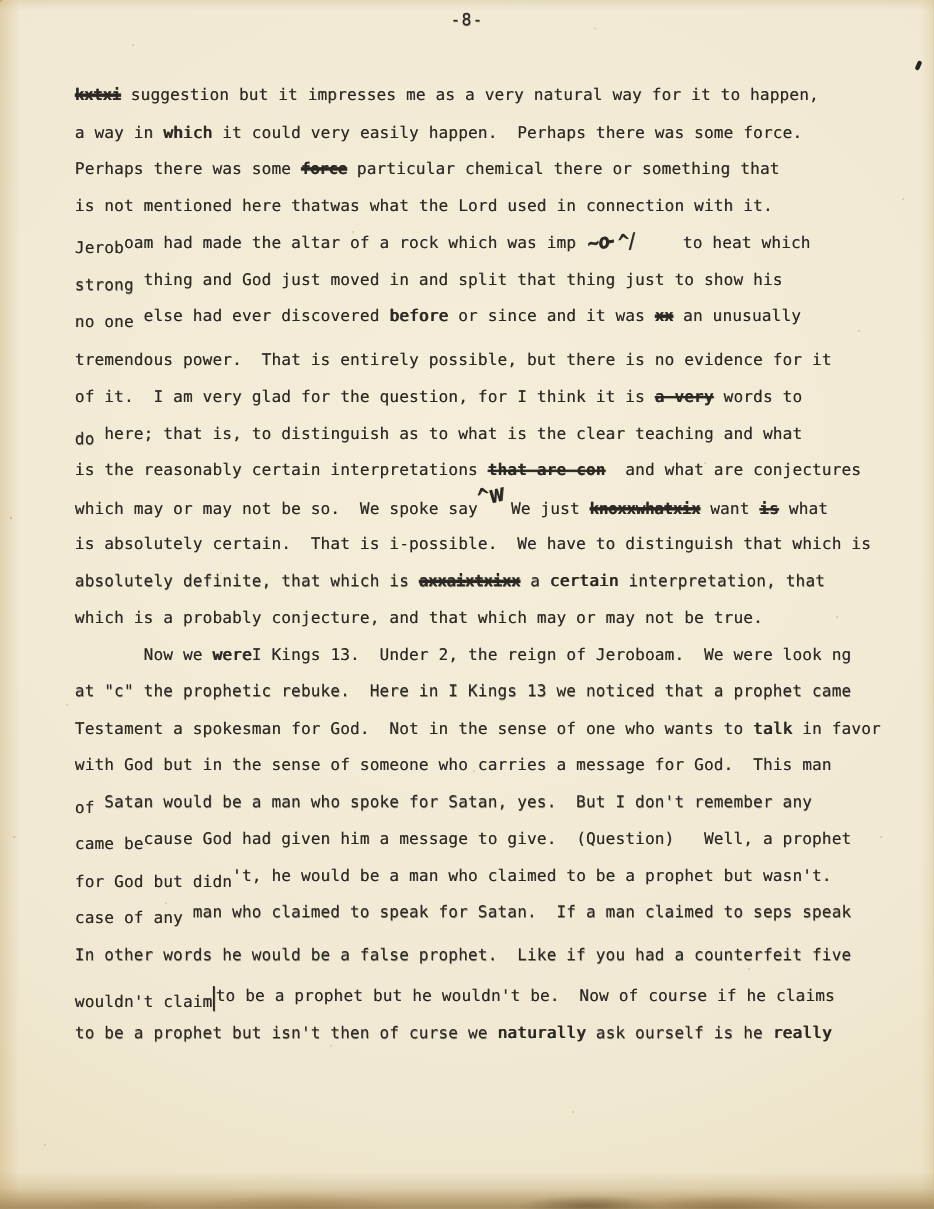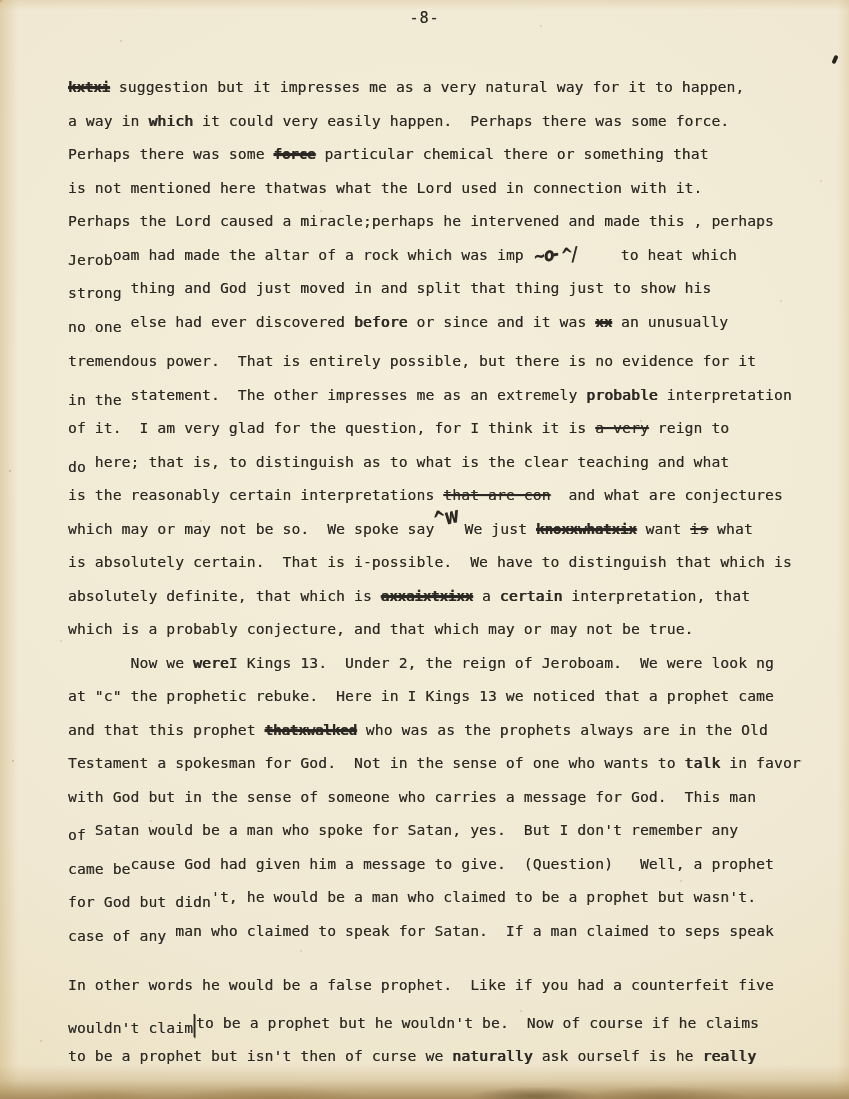--- a/index.html
+++ b/index.html
@@ -42,21 +42,21 @@
   .corner-mark{position:absolute;top:55px;right:12px;width:4px;height:9px;
     background:#26231d;border-radius:2px;transform:rotate(24deg);}
   .page-number{position:absolute;top:9px;left:0;width:100%;text-align:center;
     font-size:15px;letter-spacing:1px;text-shadow:.3px .2px .3px rgba(43,40,35,.6);}
   .body-text{position:absolute;top:70px;left:68px;right:48px;font-size:14.6px;
     line-height:33.5px;letter-spacing:.15px;
     text-shadow:.3px .2px .35px rgba(43,40,35,.55);}
   .line{white-space:pre;height:33.5px;}
   .seg{display:inline;}
   .x{font-weight:700;text-decoration:line-through;text-decoration-thickness:2.5px;letter-spacing:-.4px;}
-  .s{text-decoration:line-through;text-decoration-thickness:2px;font-weight:400;}
+  .s{text-decoration:line-through;text-decoration-thickness:2px;font-weight:700;}
   .d{position:relative;top:5px;}
   .m{text-shadow:.7px 0 rgba(40,37,31,.95), -.3px 0 rgba(40,37,31,.55);}
   .h{display:inline-block;font-family:"DejaVu Sans","Liberation Sans",sans-serif;
      font-weight:700;font-style:italic;transform:rotate(-8deg) scaleY(1.25);
      letter-spacing:-1.5px;font-size:15px;}
   .hu{display:inline-block;position:relative;top:-11px;margin:0 -2px 0 -1px;
      font-family:"DejaVu Sans","Liberation Sans",sans-serif;font-weight:700;
      font-style:italic;transform:rotate(-14deg) scaleY(1.35);letter-spacing:-2px;font-size:16px;}
   .pen{display:inline-block;font-weight:700;transform:scaleY(1.55) translateY(1px);
      margin:0 -3px 0 -3px;}
@@ -72,41 +72,38 @@
 
   <div class="page-number">-8-</div>
 
   <div class="corner-mark"></div>
 
   <div class="body-text" id="body-text">
       <div class="line"><span class="seg x">kxtxi</span><span class="seg p"> suggestion but it impresses me as a very natural way for it to happen,</span></div>
       <div class="line"><span class="seg p">a way in </span><span class="seg m">which</span><span class="seg p"> it could very easily happen.  Perhaps there was some force.</span></div>
       <div class="line"><span class="seg p">Perhaps there was some </span><span class="seg x">force</span><span class="seg p"> particular chemical there or something that</span></div>
       <div class="line"><span class="seg p">is not mentioned here thatwas what the Lord used in connection with it.</span></div>
-      <div class="line"><span class="seg p">Perhaps the Lord caused a miracle;perhaps he intervened and made this , perhaps</span></div>
       <div class="line"><span class="seg d">Jerob</span><span class="seg p">oam had made the altar of a rock which was imp </span><span class="seg h">~o- </span><span class="seg h">^/</span><span class="seg p">     to heat which</span></div>
       <div class="line"><span class="seg d">strong </span><span class="seg p">thing and God just moved in and split that thing just to show his</span></div>
       <div class="line"><span class="seg d">no one </span><span class="seg p">else had ever discovered </span><span class="seg m">before</span><span class="seg p"> or since and it was </span><span class="seg x">xx</span><span class="seg p"> an unusually</span></div>
       <div class="line" style="margin-top: 6px;"><span class="seg p">tremendous power.  That is entirely possible, but there is no evidence for it</span></div>
-      <div class="line"><span class="seg d">in the </span><span class="seg p">statement.  The other impresses me as an extremely </span><span class="seg m">probable</span><span class="seg p"> interpretation</span></div>
-      <div class="line"><span class="seg p">of it.  I am very glad for the question, for I think it is </span><span class="seg s">a very</span><span class="seg p"> reign to</span></div>
+      <div class="line"><span class="seg p">of it.  I am very glad for the question, for I think it is </span><span class="seg s">a very</span><span class="seg p"> words to</span></div>
       <div class="line"><span class="seg d">do </span><span class="seg p">here; that is, to distinguish as to what is the clear teaching and what</span></div>
       <div class="line"><span class="seg p">is the reasonably certain interpretations </span><span class="seg s">that are con</span><span class="seg p">  and what are conjectures</span></div>
       <div class="line"><span class="seg p">which may or may not be so.  We spoke say</span><span class="seg hu">^w</span><span class="seg p"> We just </span><span class="seg x">knoxxwhatxix</span><span class="seg p"> want </span><span class="seg s">is</span><span class="seg p"> what</span></div>
       <div class="line"><span class="seg p">is absolutely certain.  That is i-possible.  We have to distinguish that which is</span></div>
       <div class="line"><span class="seg p">absolutely definite, that which is </span><span class="seg x">axxaixtxixx</span><span class="seg p"> a </span><span class="seg m">certain</span><span class="seg p"> interpretation, that</span></div>
       <div class="line"><span class="seg p">which is a probably conjecture, and that which may or may not be true.</span></div>
       <div class="line"><span class="seg p">       Now we </span><span class="seg m">were</span><span class="seg p">I Kings 13.  Under 2, the reign of Jeroboam.  We were look ng</span></div>
       <div class="line"><span class="seg p">at "c" the prophetic rebuke.  Here in I Kings 13 we noticed that a prophet came</span></div>
-      <div class="line"><span class="seg p">and that this prophet </span><span class="seg x">thatxwalked</span><span class="seg p"> who was as the prophets always are in the Old</span></div>
       <div class="line"><span class="seg p">Testament a spokesman for God.  Not in the sense of one who wants to </span><span class="seg m">talk</span><span class="seg p"> in favor</span></div>
       <div class="line"><span class="seg p">with God but in the sense of someone who carries a message for God.  This man</span></div>
       <div class="line"><span class="seg d">of </span><span class="seg p">Satan would be a man who spoke for Satan, yes.  But I don't remember any</span></div>
       <div class="line"><span class="seg d">came be</span><span class="seg p">cause God had given him a message to give.  (Question)   Well, a prophet</span></div>
       <div class="line"><span class="seg d">for God but didn</span><span class="seg p">'t, he would be a man who claimed to be a prophet but wasn't.</span></div>
       <div class="line"><span class="seg d">case of any </span><span class="seg p">man who claimed to speak for Satan.  If a man claimed to seps speak</span></div>
-      <div class="line" style="margin-top: 21px;"><span class="seg p">In other words he would be a false prophet.  Like if you had a counterfeit five</span></div>
+      <div class="line" style="margin-top: 5px;"><span class="seg p">In other words he would be a false prophet.  Like if you had a counterfeit five</span></div>
       <div class="line" style="margin-top: 4px;"><span class="seg d">wouldn't claim</span><span class="seg pen">|</span><span class="seg p">to be a prophet but he wouldn't be.  Now of course if he claims</span></div>
       <div class="line"><span class="seg p">to be a prophet but isn't then of curse we </span><span class="seg m">naturally</span><span class="seg p"> ask ourself is he </span><span class="seg m">really</span></div>
     </div>
 
   <div class="edge-bottom"></div>
 </div>
 
 </body></html>

